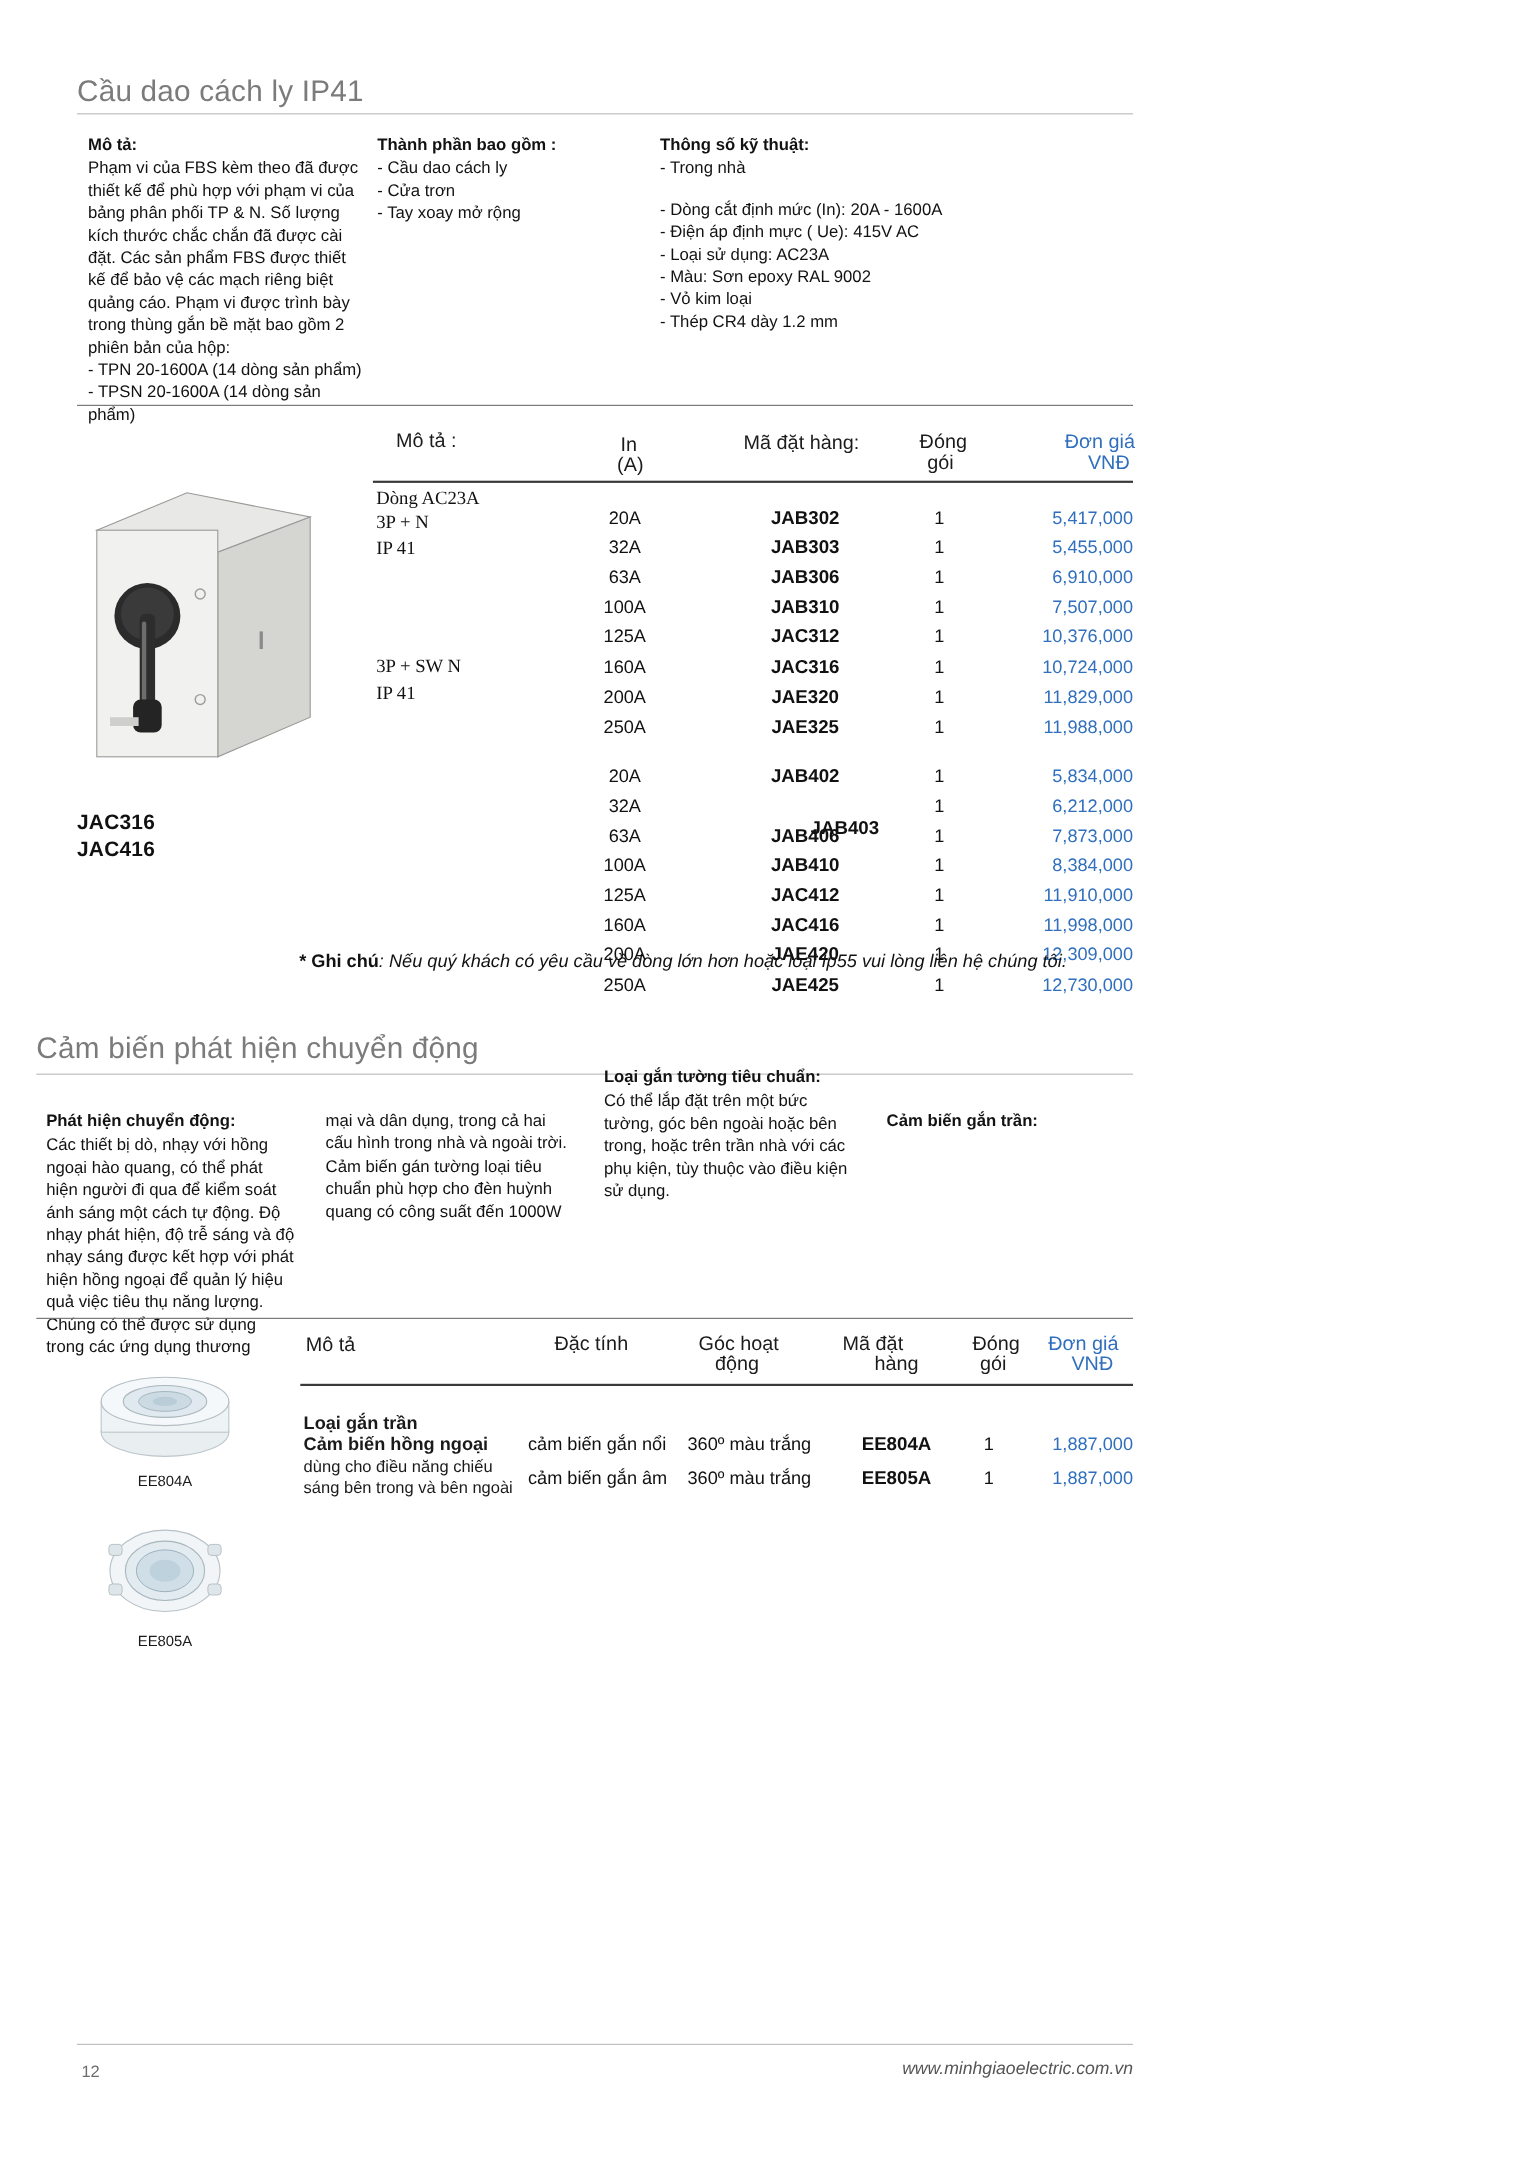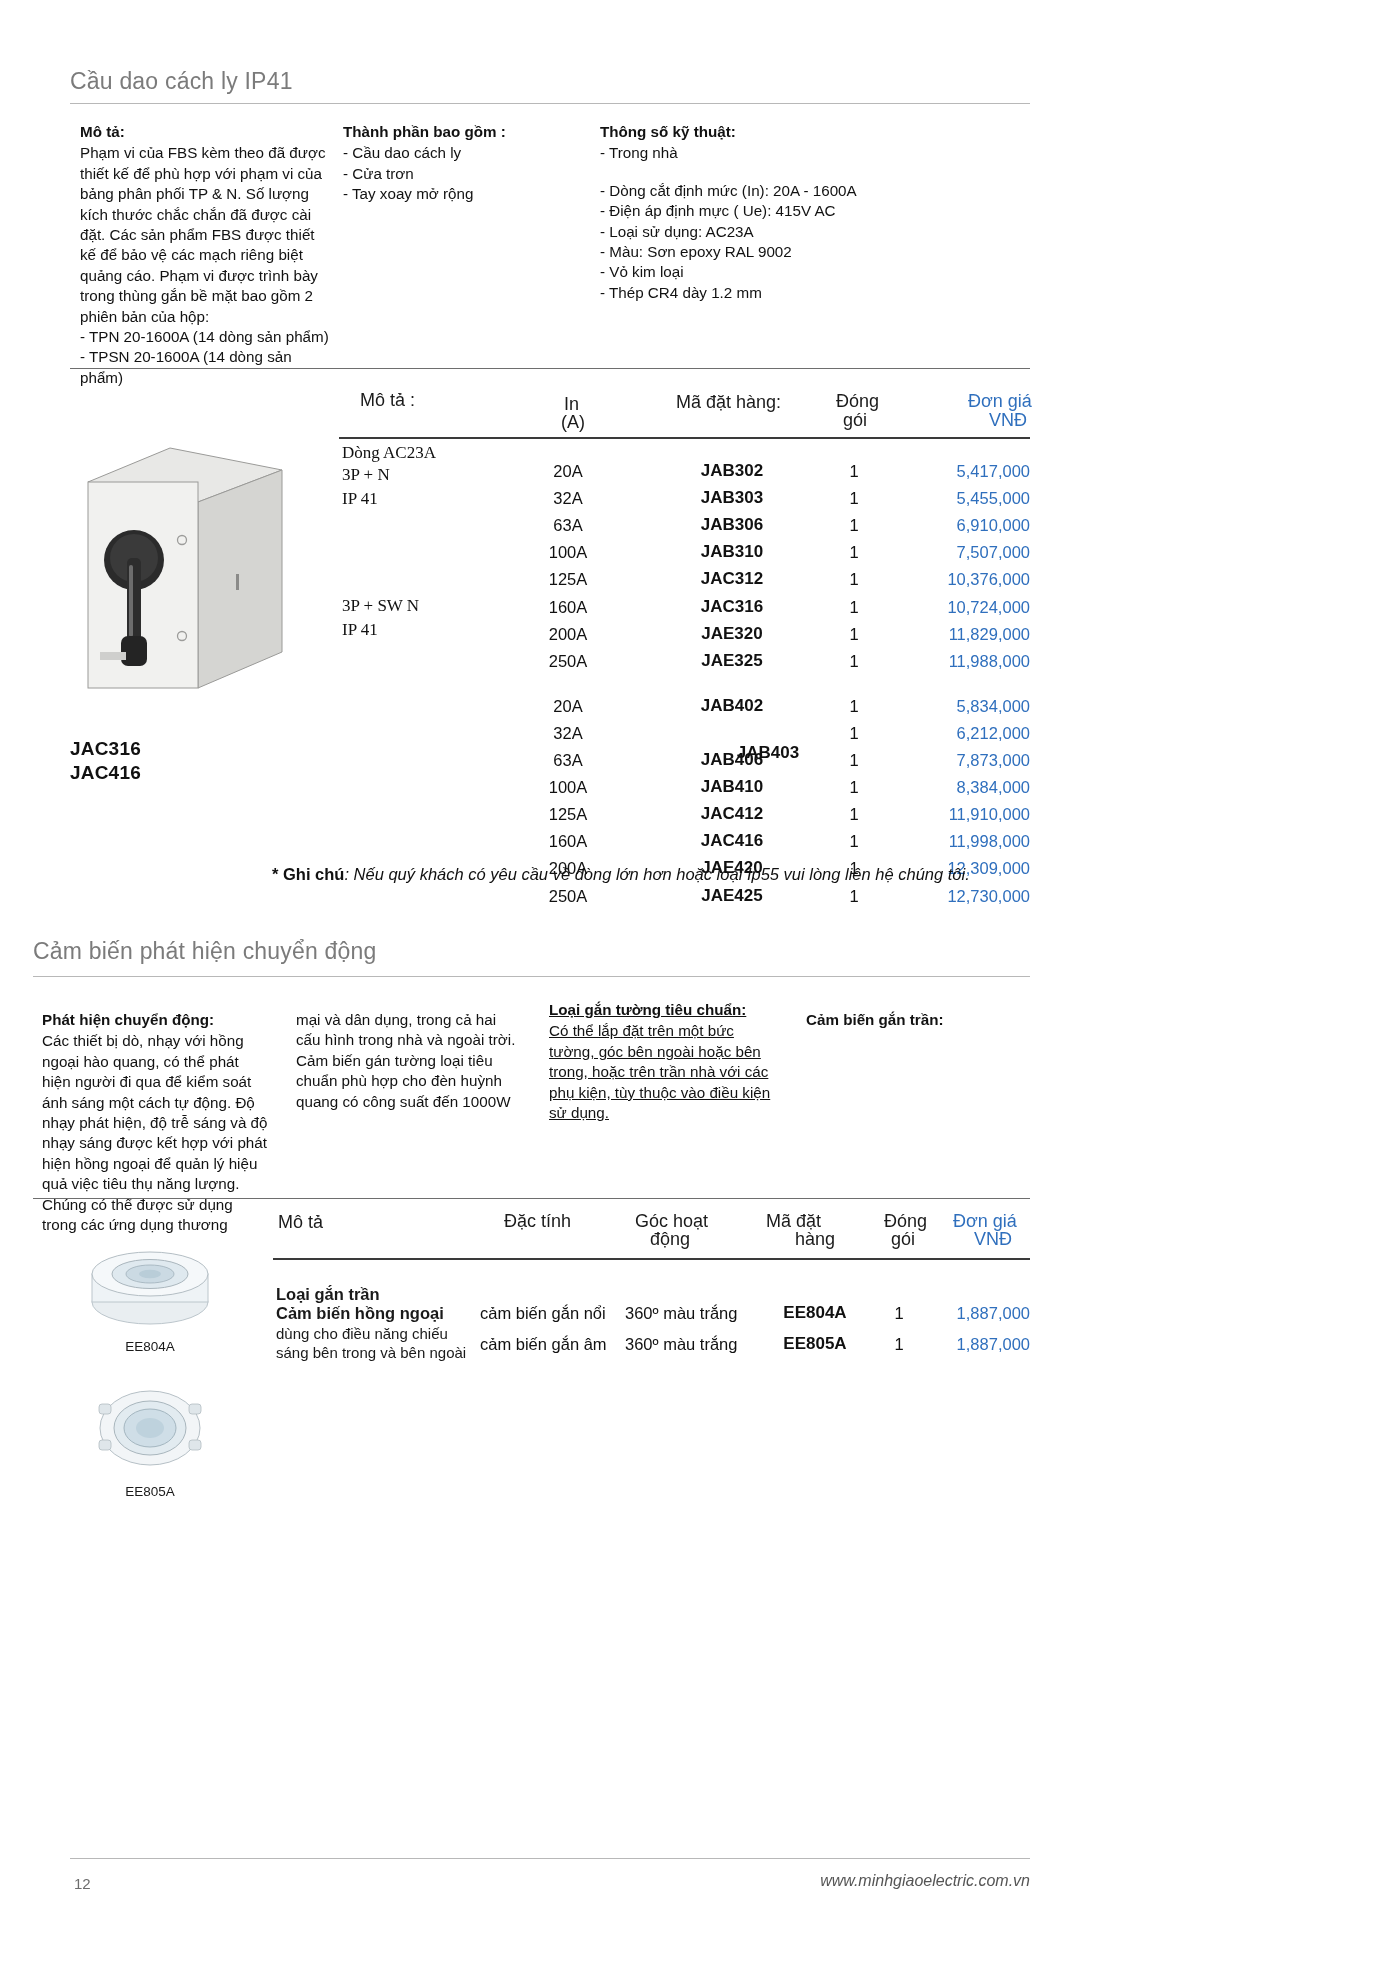--- a/index.html
+++ b/index.html
@@ -10,21 +10,21 @@
     font-family:"Liberation Sans", sans-serif;
     color:#1a1a1a;
     position:relative;
     overflow:hidden;
   }
   .page { position:relative; width:1400px; height:1980px; padding:0; }
 
   
   .section-head {
     position:absolute;
-    font-size:23px;
+    font-size:27px;
     font-weight:400;
     color:#7b7b7b;
     letter-spacing:0.2px;
     white-space:nowrap;
   }
   .rule {
     position:absolute;
     height:1px;
     background:#b8b8b8;
   }
@@ -266,21 +266,21 @@
   <div class="section-head" style="left:33px; top:938px;">Cảm biến phát hiện chuyển động</div>
   <div class="rule" style="left:33px; top:976px; width:997px;"></div>
 
   <div class="desc-col" style="left:42px; top:1010px; width:228px;">
     <span class="hd">Phát hiện chuyển động:</span>
     <p>Các thiết bị dò, nhạy với hồng ngoại hào quang, có thể phát hiện người đi qua để kiểm soát ánh sáng một cách tự động. Độ nhạy phát hiện, độ trễ sáng và độ nhạy sáng được kết hợp với phát hiện hồng ngoại để quản lý hiệu quả việc tiêu thụ năng lượng. Chúng có thể được sử dụng trong các ứng dụng thương</p>
   </div>
   <div class="desc-col" style="left:296px; top:1010px; width:222px;">
     <p>mại và dân dụng, trong cả hai cấu hình trong nhà và ngoài trời. Cảm biến gán tường loại tiêu chuẩn phù hợp cho đèn huỳnh quang có công suất đến 1000W</p>
   </div>
-  <div class="desc-col" style="left:549px; top:1000px; width:232px;text-decoration:underline;">
+  <div class="desc-col" style="left:549px; top:970px; width:232px;">
     <span class="hd">Loại gắn tường tiêu chuẩn:</span>
     <p>Có thể lắp đặt trên một bức tường, góc bên ngoài hoặc bên trong, hoặc trên trần nhà với các phụ kiện, tùy thuộc vào điều kiện sử dụng.</p>
   </div>
   <div class="desc-col" style="left:806px; top:1010px; width:230px;">
     <span class="hd">Cảm biến gắn trần:</span>
   </div>
 
   <div class="rule mid" style="left:33px; top:1198px; width:997px;"></div>
 
   <div class="prod-img-wrap" style="left:85px; top:1240px; width:130px; height:90px;">

